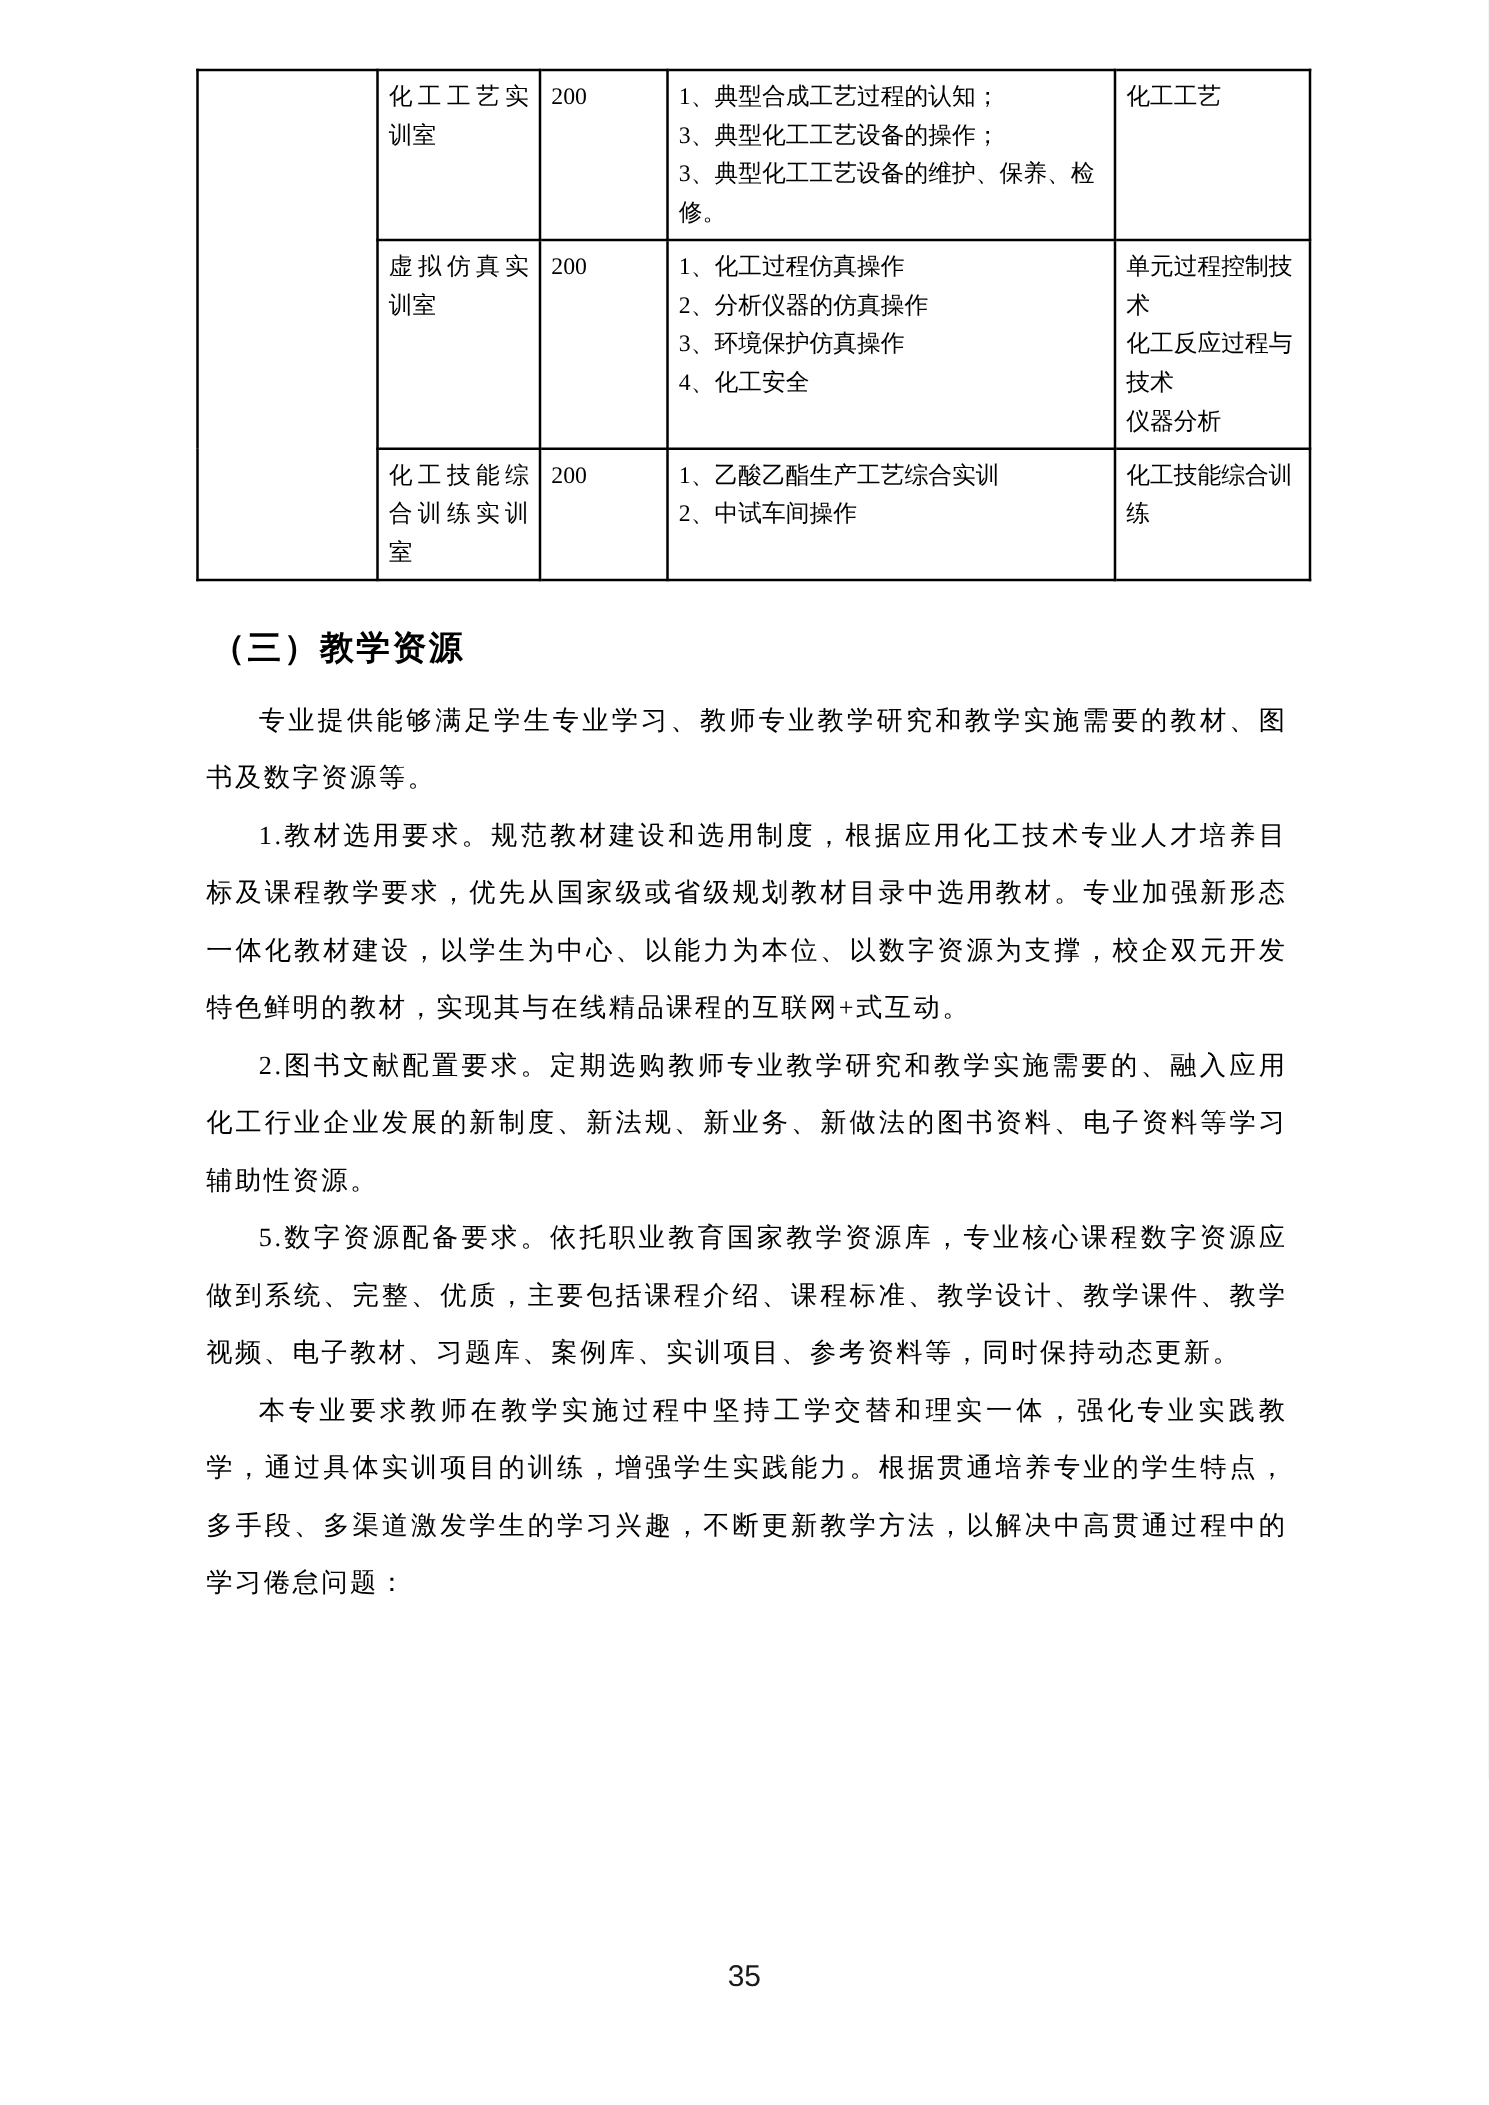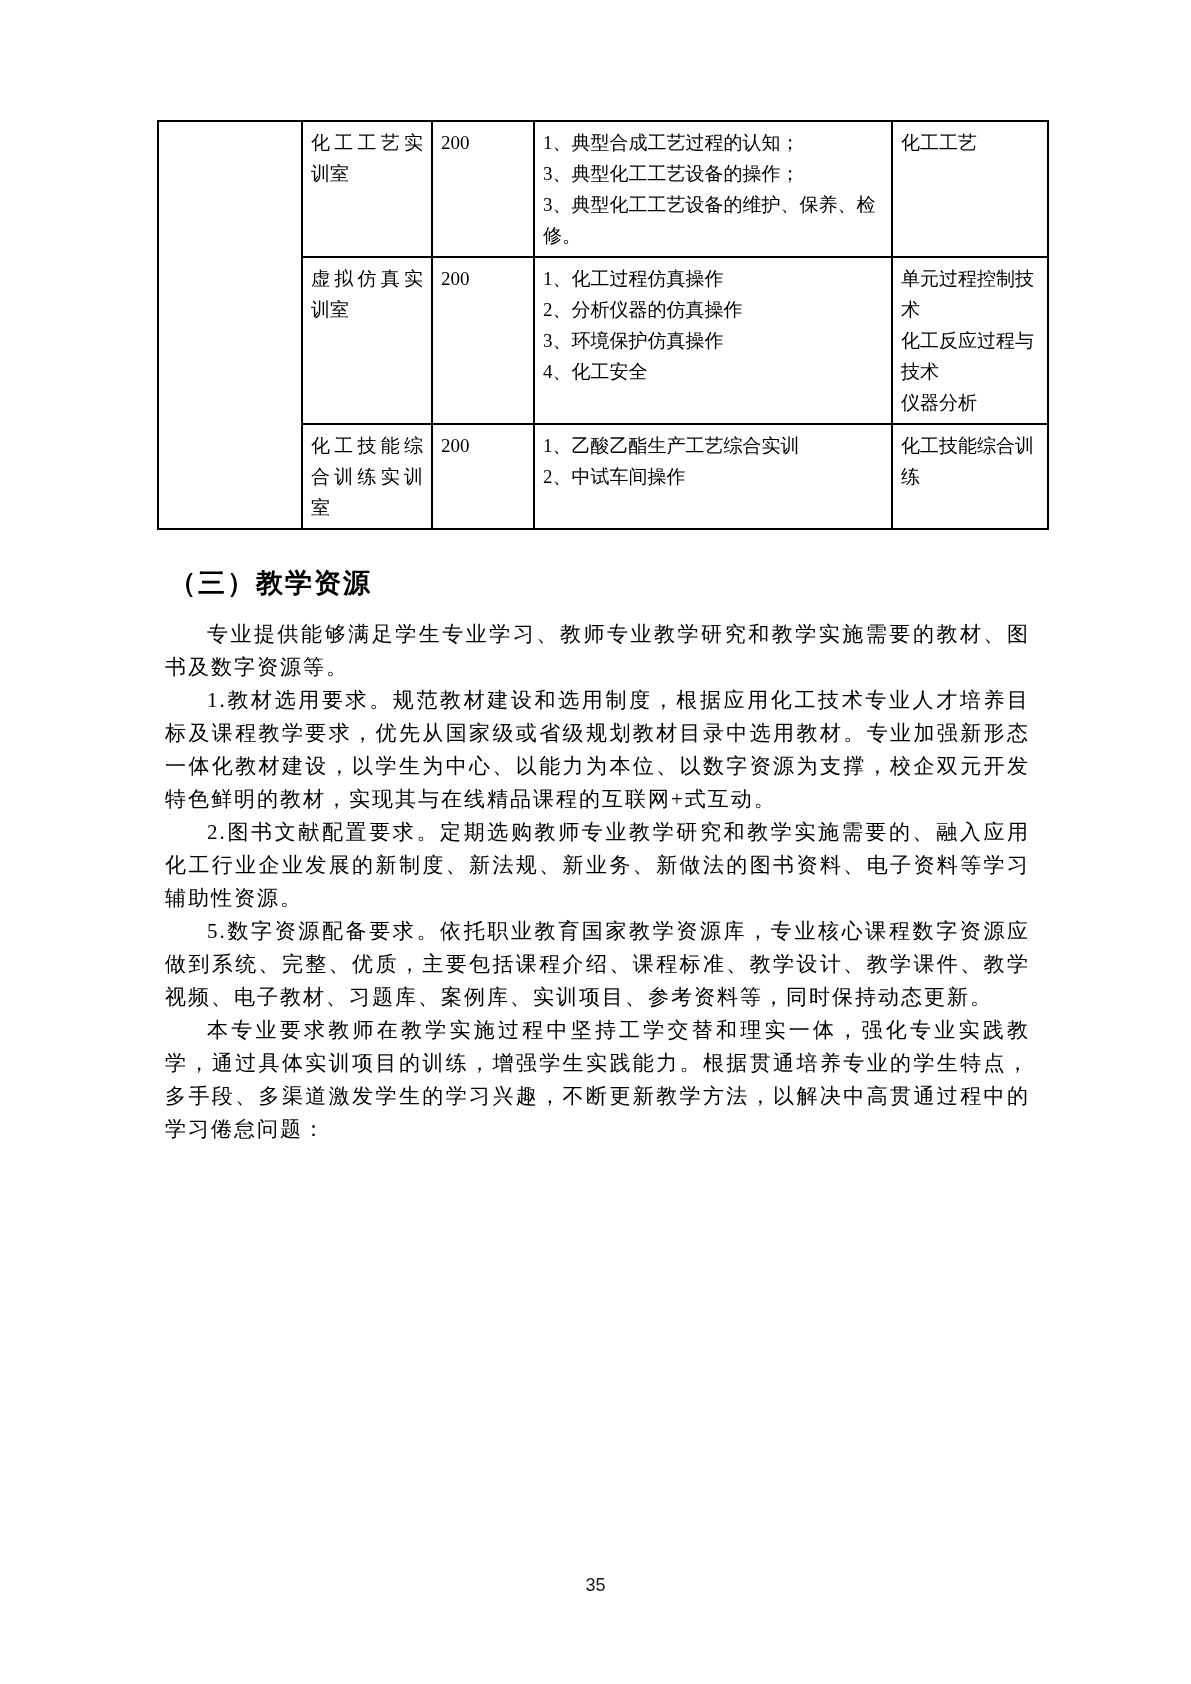--- a/index.html
+++ b/index.html
@@ -5,21 +5,21 @@
   html,body { margin:0; padding:0; background:#e8e8e8; }
   .page {
     position:relative;
     width:1191px; height:1684px;
     margin:0 auto;
     background:#ffffff;
     color:#000;
     font-family:"Liberation Serif","DejaVu Serif",serif;
     overflow:hidden;
   }
-  .content { padding:120px 160px 0 157px; }
+  .content { padding:55px 160px 0 157px; }
 
   
   table.training {
     border-collapse:collapse;
     table-layout:fixed;
     width:800px;
   }
   table.training td {
     border:2px solid #000;
     vertical-align:top;
@@ -45,34 +45,34 @@
     font-weight:bold;
     font-size:27px;
     letter-spacing:2px;
     margin:36px 0 18px 4px;
     line-height:34px;
   }
   h2.sec-heading.second { margin-top:28px; }
   p.body-par {
     margin:0;
     font-size:21px;
-    line-height:33px;
+    line-height:46px;
     letter-spacing:2px;
     text-align:justify;
     text-indent:2em;
   }
 
   
   .page-num {
     position:absolute;
     left:0; right:0;
     bottom:88px;
     text-align:center;
     font-family:"Liberation Sans","DejaVu Sans",sans-serif;
-    font-size:18px;
+    font-size:24px;
     color:#1a1a1a;
   }
 </style>
 </head>
 <body>
 
 <div class="page">
   <div class="content">
 
     <table class="training">

